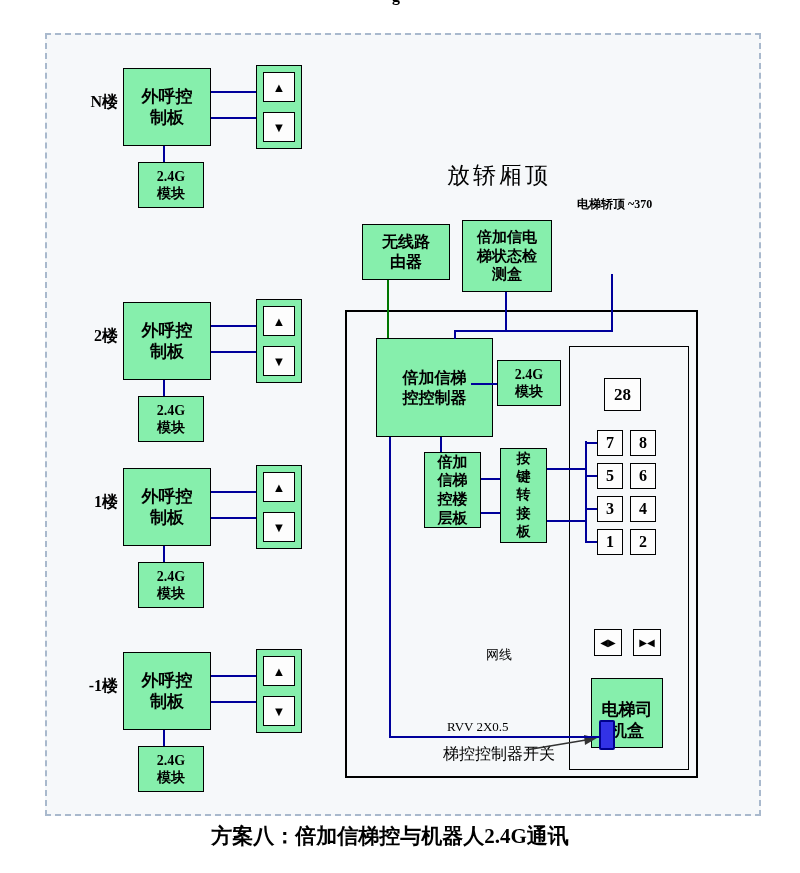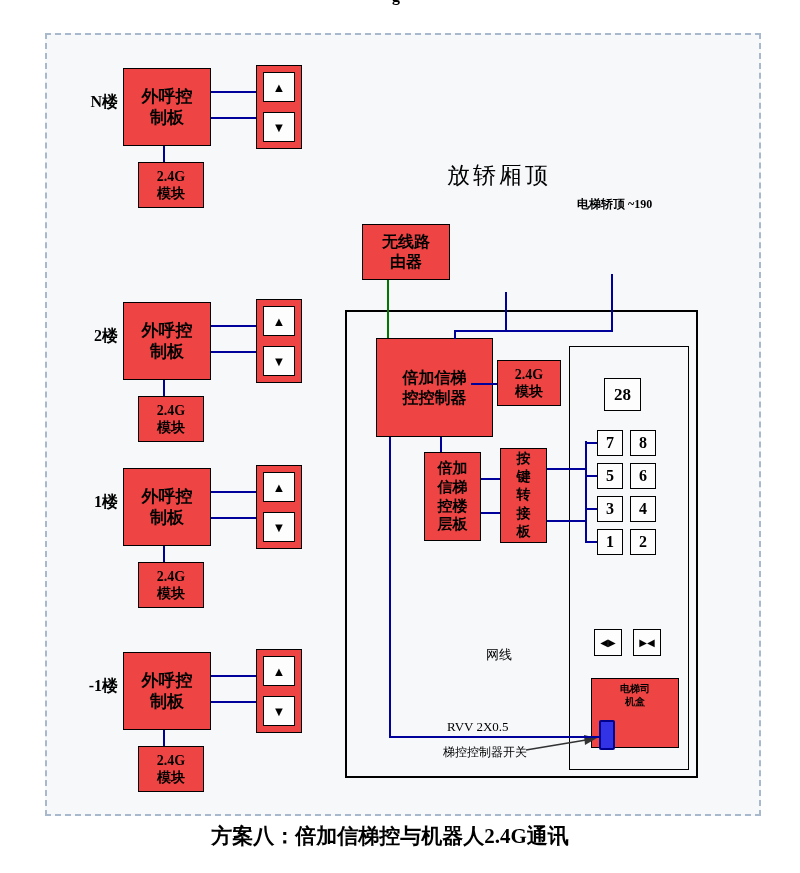--- a/index.html
+++ b/index.html
@@ -2,21 +2,21 @@
 <html style="--line: #00009b; --lan: #007700; --switch: #3232e6;"><head>
 <meta charset="utf-8">
 <style>
   html,body{margin:0;padding:0;background:#fff;}
   #canvas{position:relative;width:800px;height:873px;background:#fff;overflow:hidden;
           font-family:"Liberation Serif","DejaVu Serif",serif;color:#000;}
   .abs{position:absolute;}
   
   #frame{left:45px;top:33px;width:712px;height:779px;border:2px dashed #a9b9cd;background:#f6f8fa;}
   
-  .box{position:absolute;border:1.6px solid #000;background:#ef4444;display:flex;
+  .box{position:absolute;border:1.6px solid #000;background:#86efac;display:flex;
        align-items:center;justify-content:center;text-align:center;box-sizing:border-box;}
   .ml{white-space:pre-line;line-height:1.25;}
   
   .hline,.vline{position:absolute;background:var(--line,#00009b);}
   .hline{height:2px;}
   .vline{width:2px;}
   .green{background:var(--lan,#007700);}
   
   .floor-unit{position:absolute;left:78px;width:230px;height:150px;}
   .floor-label{position:absolute;left:0;top:24px;width:40px;text-align:right;font-size:16px;font-weight:bold;}
@@ -30,36 +30,36 @@
   .fu-v{left:85px;top:78px;height:16px;}
   
   .cartop-label{left:447px;top:160px;font-size:23px;letter-spacing:3px;}
   .power-note{left:577px;top:196px;font-size:12px;font-weight:bold;}
   .router-box{left:362px;top:224px;width:88px;height:56px;font-size:16px;font-weight:bold;}
   .status-box{left:462px;top:220px;width:90px;height:72px;font-size:15px;font-weight:bold;}
   .power-box{left:572px;top:220px;width:86px;height:54px;font-size:16px;font-weight:bold;}
   .big-box{left:345px;top:310px;width:353px;height:468px;border-width:2px;background:transparent;}
   .controller-box{left:376px;top:338px;width:117px;height:99px;font-size:16px;font-weight:bold;}
   .module2-box{left:497px;top:360px;width:64px;height:46px;font-size:14px;font-weight:bold;}
-  .floorboard-box{left:424px;top:452px;width:57px;height:89px;font-size:15px;font-weight:bold;}
+  .floorboard-box{left:424px;top:452px;width:57px;height:76px;font-size:15px;font-weight:bold;}
   .adapter-box{left:500px;top:448px;width:47px;height:95px;font-size:14px;font-weight:bold;line-height:1.3;}
   .cop-box{left:569px;top:346px;width:120px;height:424px;background:transparent;}
   .btn28{left:604px;top:378px;width:37px;height:33px;font-size:17px;font-weight:bold;background:#fdfdfd;}
   .numgrid{left:597px;top:430px;display:grid;grid-template-columns:26px 26px;grid-auto-rows:26px;gap:7px 7px;}
   .numbtn{border:1.6px solid #000;background:#fdfdfd;display:flex;align-items:center;justify-content:center;
           font-size:16px;font-weight:bold;box-sizing:border-box;}
   .doorrow{left:594px;top:629px;display:flex;gap:11px;}
   .doorbtn{width:28px;height:27px;border:1.6px solid #000;background:#fdfdfd;display:flex;align-items:center;
            justify-content:center;font-size:10px;font-weight:bold;letter-spacing:0;box-sizing:border-box;}
-  .driver-box{left:591px;top:678px;width:88px;height:70px;font-size:10px;font-weight:bold;
-              align-items:flex-start;padding-top:4px;}
+  .driver-box{left:591px;top:678px;width:72px;height:70px;font-size:17px;font-weight:bold;
+              align-items:flex-start;padding-top:20px;}
   .switch{left:599px;top:720px;width:12px;height:26px;border:2px solid #00008c;background:#3232e6;border-radius:2px;}
   .net-label{left:486px;top:646px;font-size:13px;}
   .rvv-label{left:447px;top:719px;font-size:13px;}
-  .switch-label{left:443px;top:744px;font-size:12px;}
+  .switch-label{left:443px;top:744px;font-size:16px;}
   #caption{left:0;top:822px;width:780px;text-align:center;font-size:21px;font-weight:bold;}
   .top-clip{left:392px;top:0;width:40px;height:7px;overflow:hidden;}
   .top-clip span{position:relative;top:-13px;font-size:16px;font-weight:bold;}
 </style>
 </head>
 <body>
 
 <div id="canvas">
 
   <div class="abs top-clip"><span>g</span></div>
@@ -136,24 +136,27 @@
       <div class="arrow-btn">
           <span>▼</span>
         </div>
     </div>
     <div class="vline fu-v"></div>
     <div class="box floor-module ml">2.4G
 模块</div>
   </div>
 
   <div class="abs cartop-label">放轿厢顶</div>
-  <div class="abs power-note">电梯轿顶 ~190</div>
+  <div class="abs power-note">电梯轿顶 ~370</div>
 
   <div class="box router-box ml">无线路
 由器</div>
+  <div class="box status-box ml">倍加信电
+梯状态检
+测盒</div>
 
   <div class="box big-box"></div>
   <div class="box controller-box ml">倍加信梯
 控控制器</div>
   <div class="box module2-box ml">2.4G
 模块</div>
   <div class="box floorboard-box ml">倍加
 信梯
 控楼
 层板</div>

